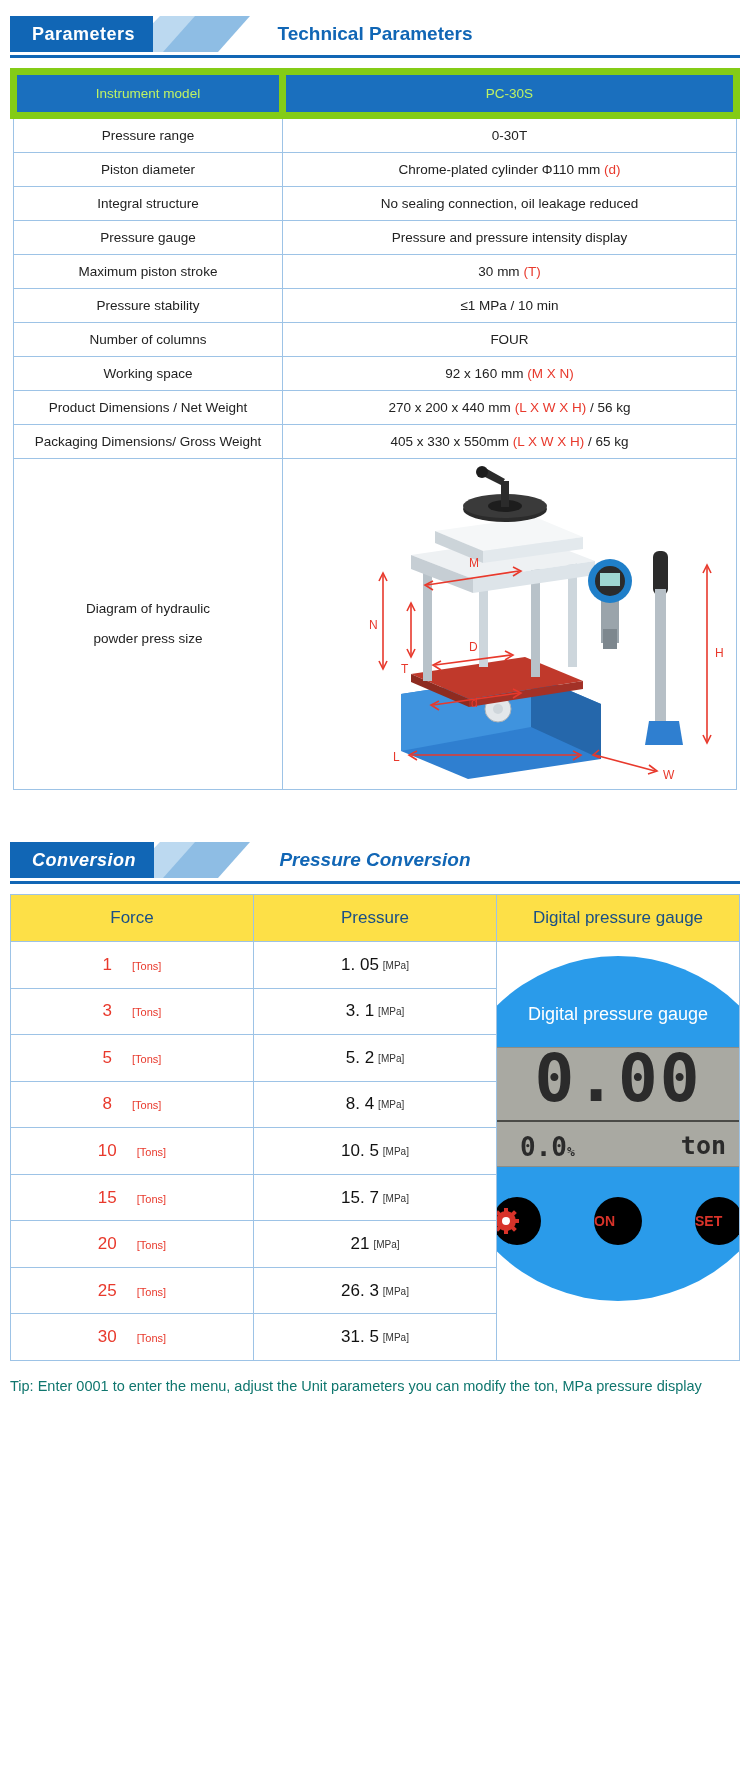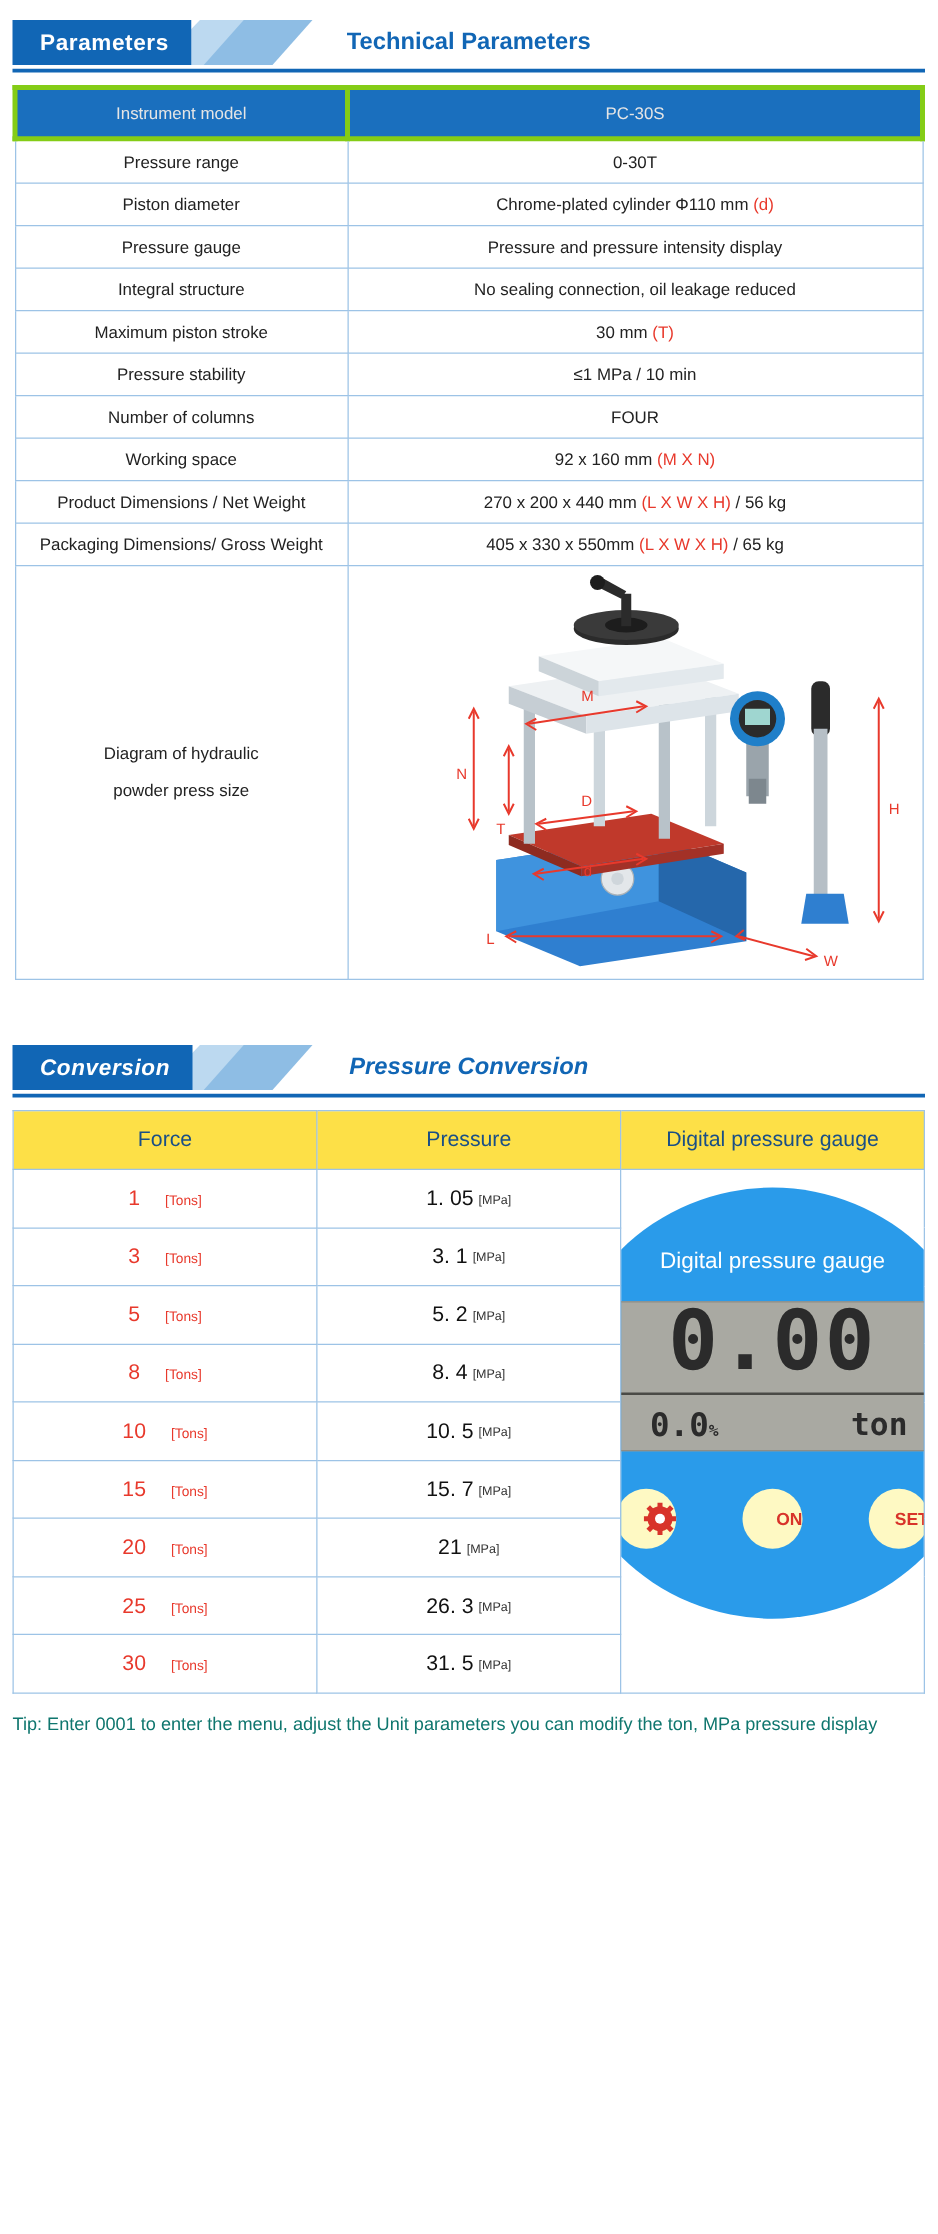--- a/index.html
+++ b/index.html
@@ -84,24 +84,24 @@
   }
   .param-table td {
     border: 1px solid #9dc3e6;
     text-align: center;
     font-size: 13.5px;
     color: #222;
     padding: 9px 6px;
   }
   .param-table tr.head td {
     background: #1a6fbe;
-    color: #e5e5e5;
+    color: #bef264;
     font-size: 13.5px;
     padding: 11px 6px;
-    border: 4px solid #84cc16;
+    border: 7px solid #84cc16;
   }
   .param-table td.label-col {
     width: 250px;
   }
   .red { color: #e8392c; }
 
   
   .diagram-label {
     font-size: 13.5px;
     line-height: 30px;
@@ -249,24 +249,24 @@
     left: 50%;
     transform: translateX(-50%);
     width: 250px;
     display: flex;
     justify-content: space-between;
   }
   .g-btn {
     width: 48px;
     height: 48px;
     border-radius: 50%;
-    background: #fef9c3;
+    background: #000000;
     display: flex;
     align-items: center;
-    justify-content: flex-end;
+    justify-content: flex-start;
     font-size: 14px;
     font-weight: bold;
     color: #d8332a;
   }
   .tip {
     width: 730px;
     margin: 14px 0 12px 0;
     font-size: 14.5px;
     line-height: 1.55;
     color: #0f766e;
@@ -304,27 +304,27 @@
 
       <tr>
         <td class="label-col">Piston diameter</td>
         <td>
           <span>Chrome-plated cylinder  Φ110 mm</span>
           <span class="red">(d)</span>
         </td>
       </tr>
 
       <tr>
+        <td class="label-col">Integral structure</td>
+        <td>No sealing connection, oil leakage reduced</td>
+      </tr>
+
+      <tr>
         <td class="label-col">Pressure gauge</td>
         <td>Pressure and pressure intensity display</td>
-      </tr>
-
-      <tr>
-        <td class="label-col">Integral structure</td>
-        <td>No sealing connection, oil leakage reduced</td>
       </tr>
 
       <tr>
         <td class="label-col">Maximum piston stroke</td>
         <td>
           <span>30 mm</span>
           <span class="red">(T)</span>
         </td>
       </tr>
 

